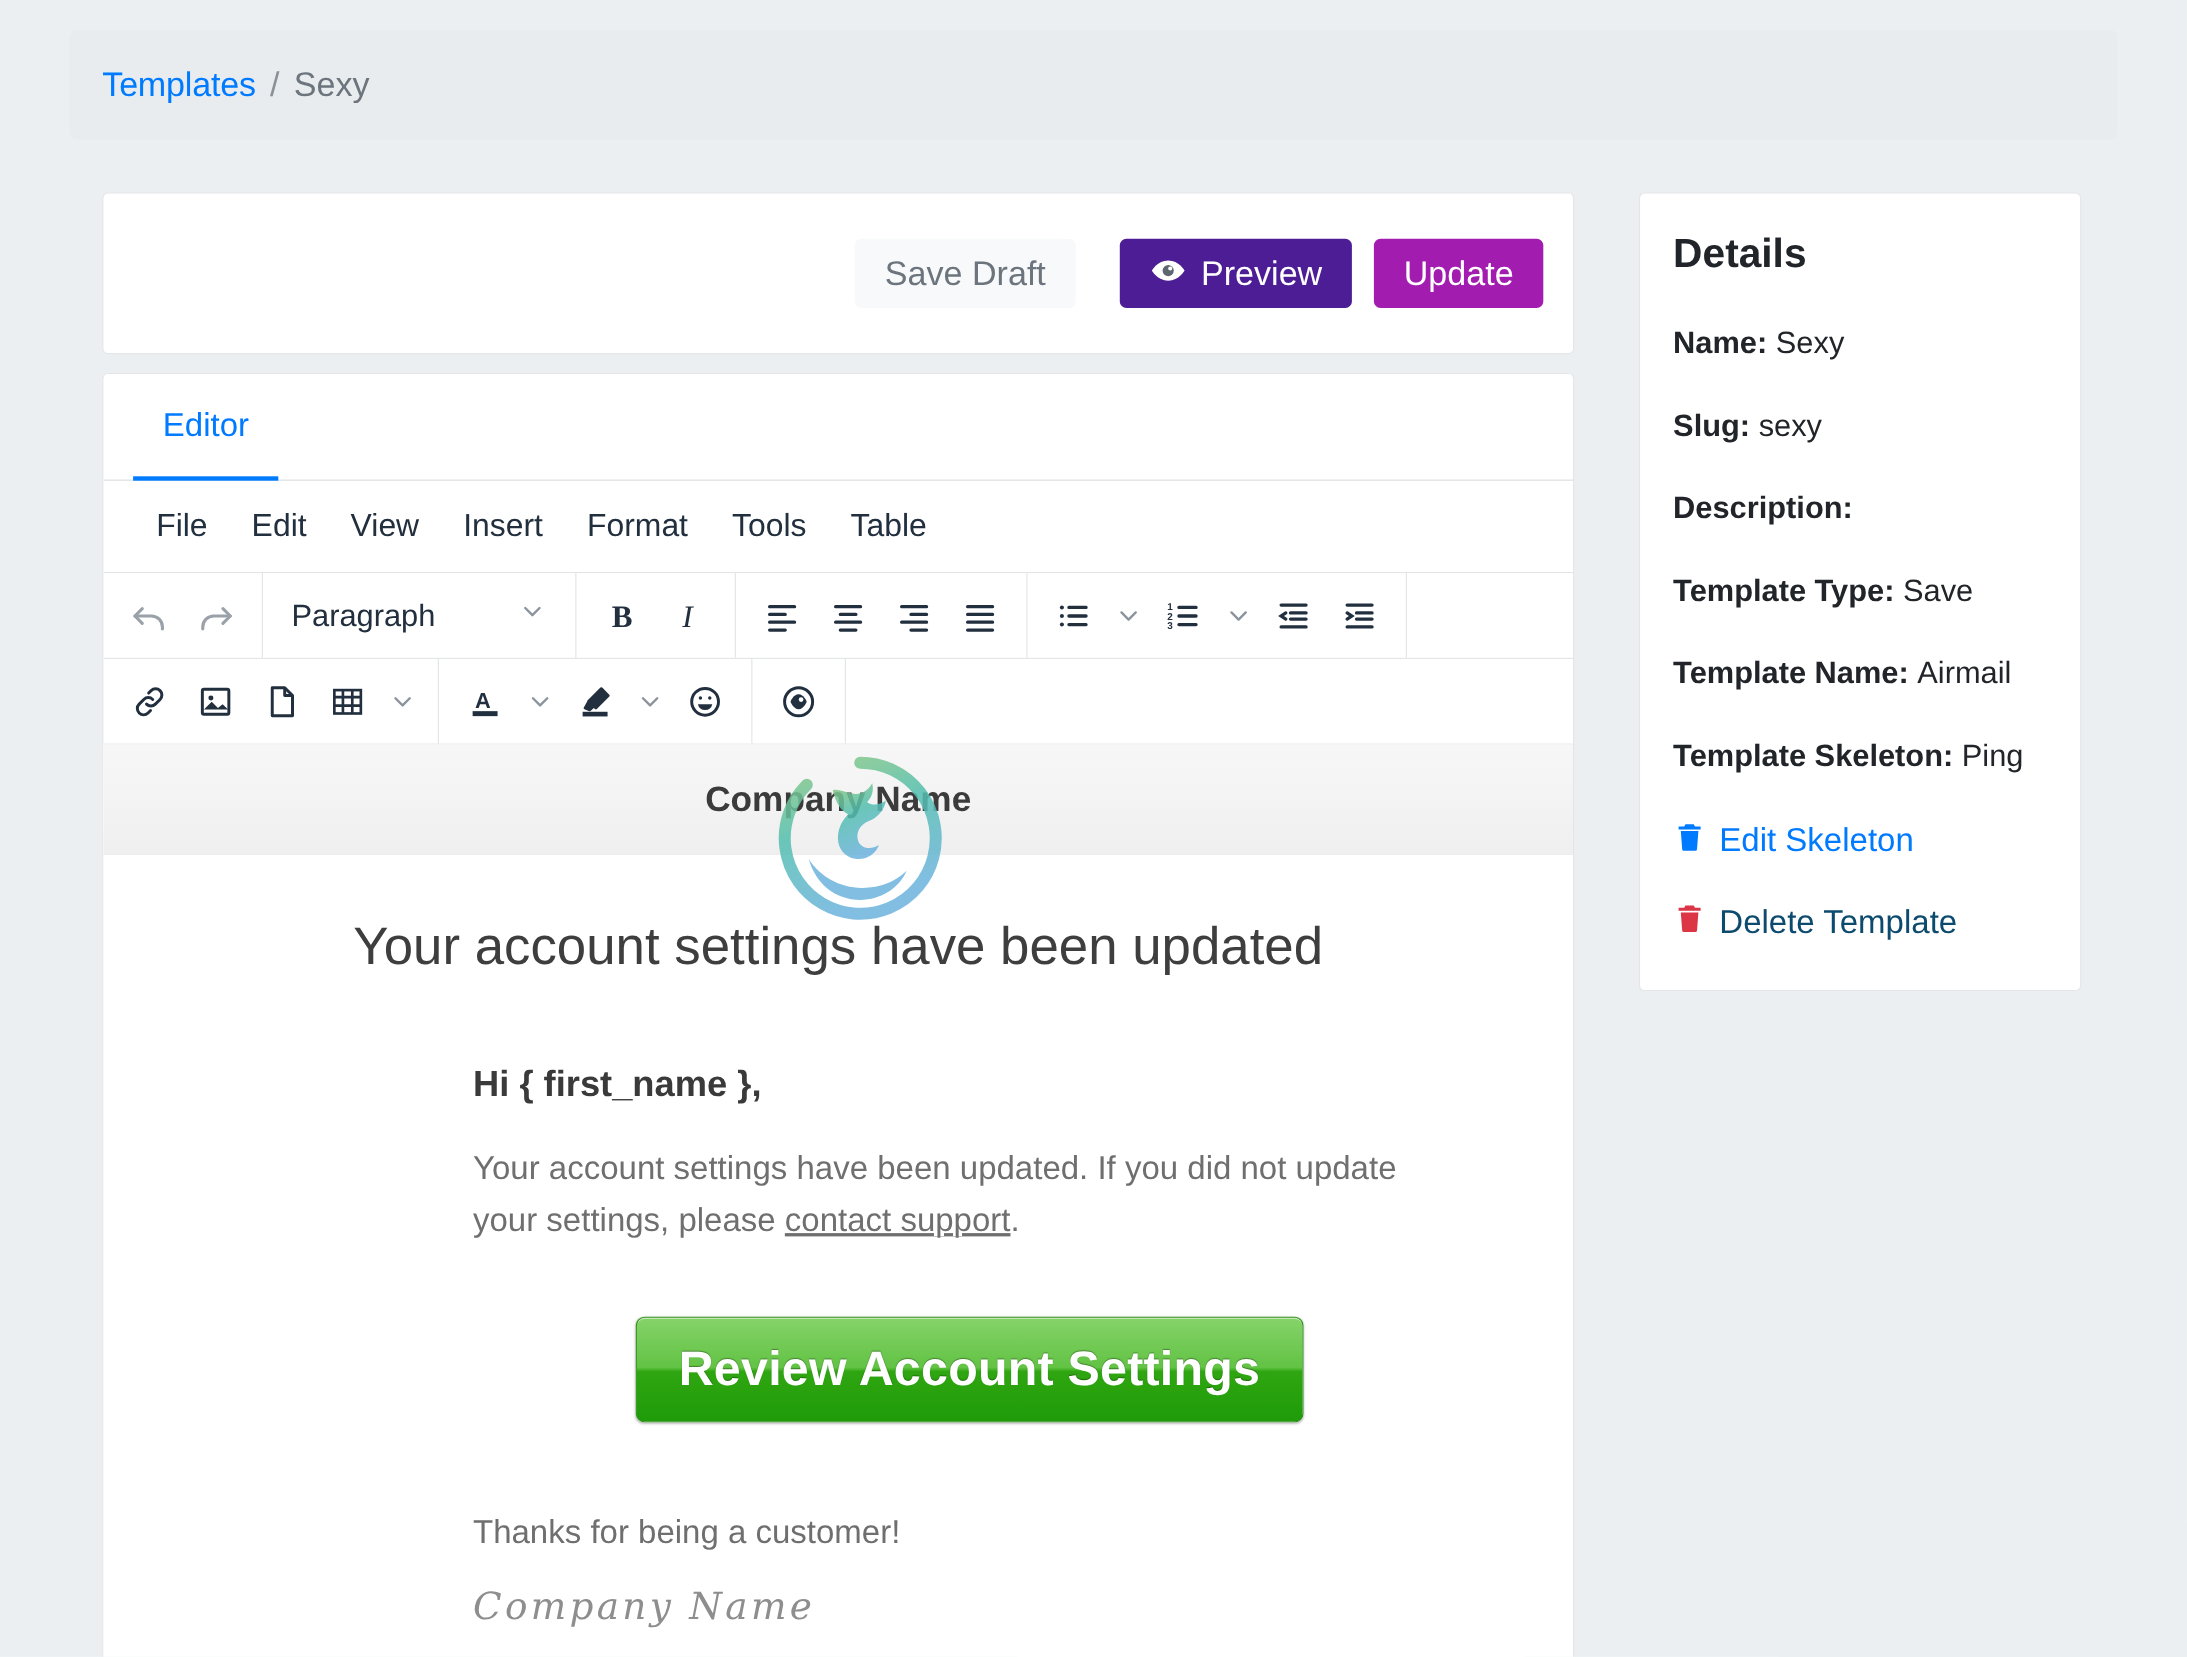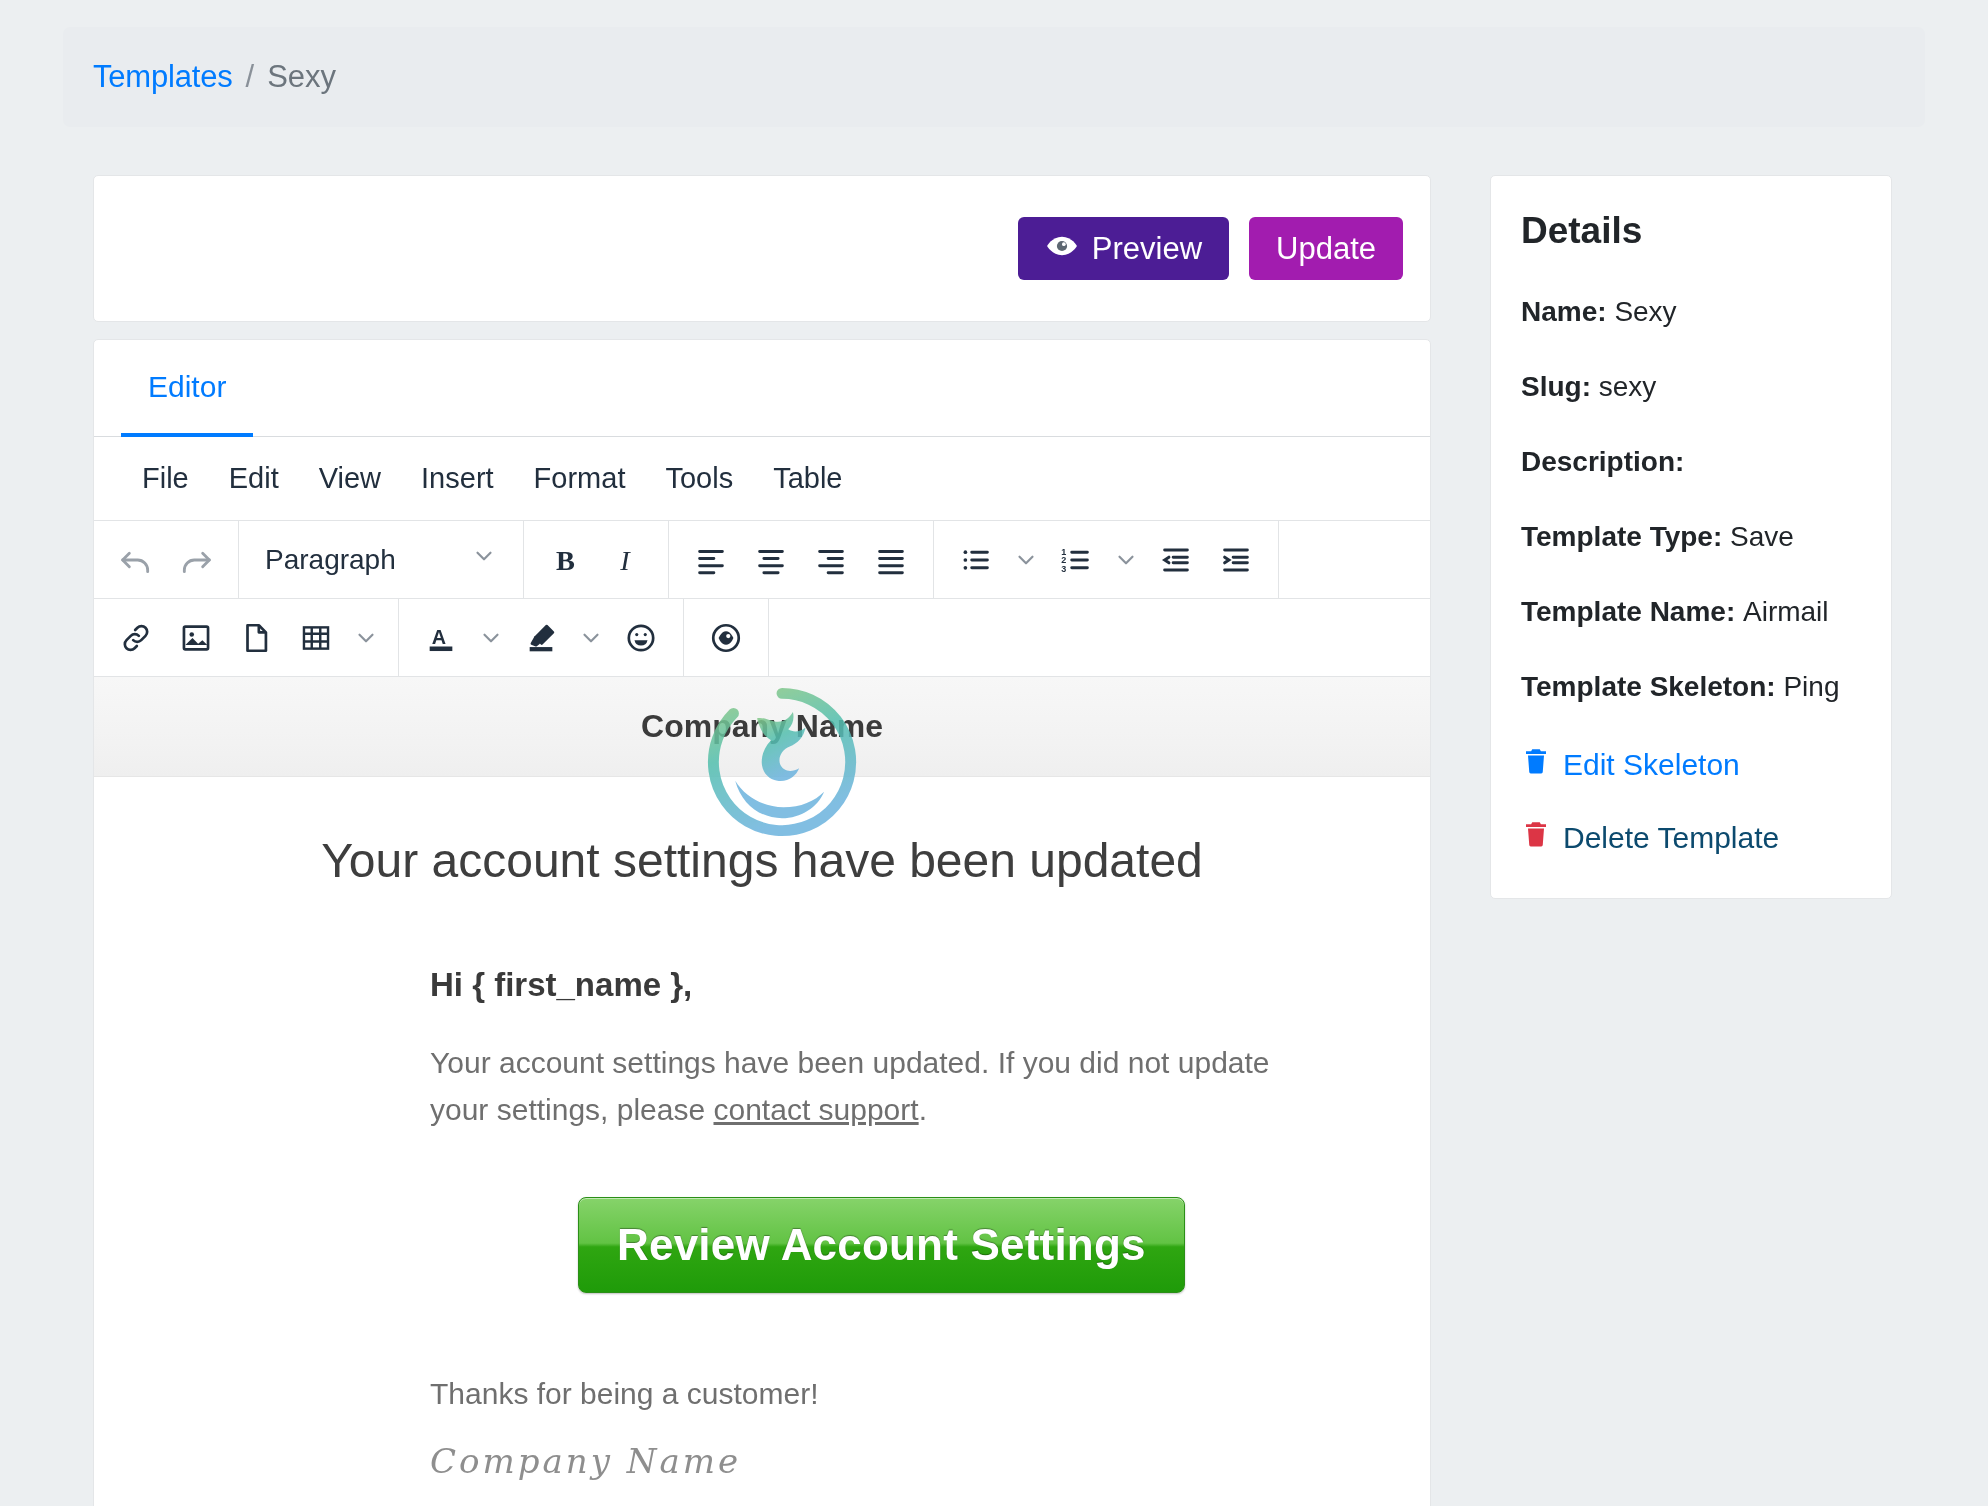--- a/index.html
+++ b/index.html
@@ -339,20 +339,21 @@
 
   <div class="breadcrumb-bar">
     <span class="crumb-link">Templates</span>
     <span class="crumb-sep">/</span>
     <span class="crumb-current">Sexy</span>
   </div>
 
   <div class="editor-col">
 
     <div class="action-card">
+      <button class="btn btn-draft">Save Draft</button>
       <button class="btn btn-preview">
         <span class="eye-ico">
           <svg width="34" height="34" viewBox="0 0 24 24" fill="none">
             <path d="M1.5 12S5 5.5 12 5.5 22.5 12 22.5 12 19 18.5 12 18.5 1.5 12 1.5 12Z" fill="#ffffff"></path>
             <circle cx="12" cy="12" r="3.6" fill="#5d6771"></circle>
             <circle cx="13.3" cy="10.7" r="1.3" fill="#ffffff"></circle>
           </svg>
         </span>
         <span>Preview</span>
       </button>

